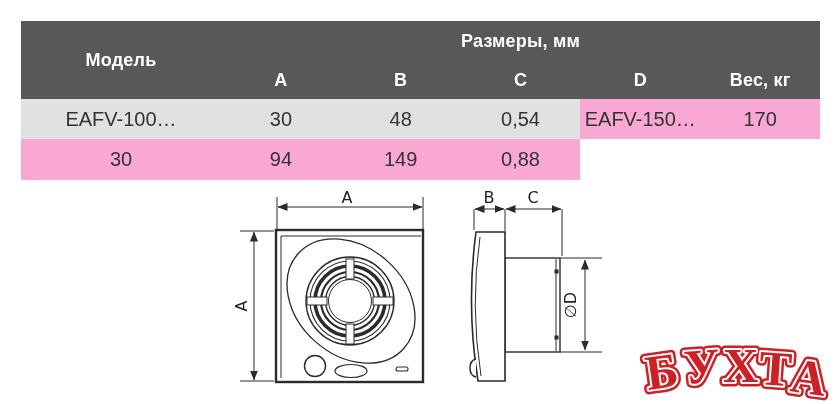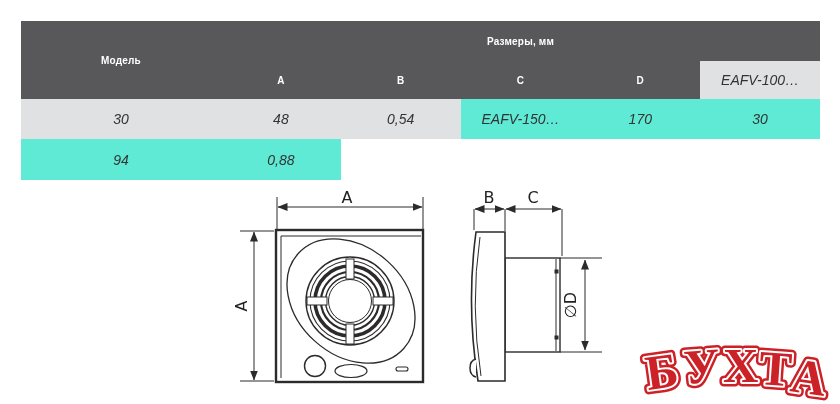--- a/index.html
+++ b/index.html
@@ -9,51 +9,53 @@
     font-family:"Liberation Sans", sans-serif;
   }
   
   .dim-table{
     position:absolute;left:21px;top:21px;width:799px;height:159px;
     display:grid;
     grid-template-columns:200px repeat(5, 1fr);
     grid-template-rows:40px 38px 40px 41px;
   }
   .cell{display:flex;align-items:center;justify-content:center;}
-  .t-head{background:#58585a;color:#ffffff;font-size:10px;font-weight:600;letter-spacing:.2px;}
+  .t-head{background:#58585a;color:#ffffff;font-size:18px;font-weight:600;letter-spacing:.2px;}
   .cell-model{grid-column:1;grid-row:1 / 3;}
   .cell-sizes{grid-column:2 / 7;grid-row:1;}
   .colhead{grid-row:2;}
   .row-light{background:#e0e1e2;}
-  .row-dark{background:#5eead4;}
-  .body-cell{font-size:14px;color:#333333;font-style:italic;}
+  .row-dark{background:#f9a8d4;}
+  .body-cell{font-size:20px;color:#333333;}
   
   .drawing-svg{position:absolute;left:0;top:0;}
 </style>
 </head>
 <body>
 
 <div class="dim-table">
   <div class="cell t-head cell-model">Модель</div>
   <div class="cell t-head cell-sizes">Размеры, мм</div>
 
   <div class="cell t-head colhead">A</div>
   <div class="cell t-head colhead">B</div>
   <div class="cell t-head colhead">C</div>
   <div class="cell t-head colhead">D</div>
+  <div class="cell t-head colhead">Вес, кг</div>
 
   <div class="cell body-cell row-light">EAFV-100…</div>
   <div class="cell body-cell row-light">30</div>
   <div class="cell body-cell row-light">48</div>
   <div class="cell body-cell row-light">0,54</div>
 
   <div class="cell body-cell row-dark">EAFV-150…</div>
   <div class="cell body-cell row-dark">170</div>
   <div class="cell body-cell row-dark">30</div>
   <div class="cell body-cell row-dark">94</div>
+  <div class="cell body-cell row-dark">149</div>
   <div class="cell body-cell row-dark">0,88</div>
 </div>
 
 <svg class="drawing-svg" width="840" height="404" viewBox="0 0 840 404">
   <defs>
     <marker id="arrE" viewBox="0 0 10 8" refX="9.5" refY="4" markerWidth="10" markerHeight="8" orient="auto">
       <path d="M0,0 L10,4 L0,8 Z" fill="#2c2a2b"></path>
     </marker>
     <marker id="arrS" viewBox="0 0 10 8" refX="9.5" refY="4" markerWidth="10" markerHeight="8" orient="auto-start-reverse">
       <path d="M0,0 L10,4 L0,8 Z" fill="#2c2a2b"></path>

